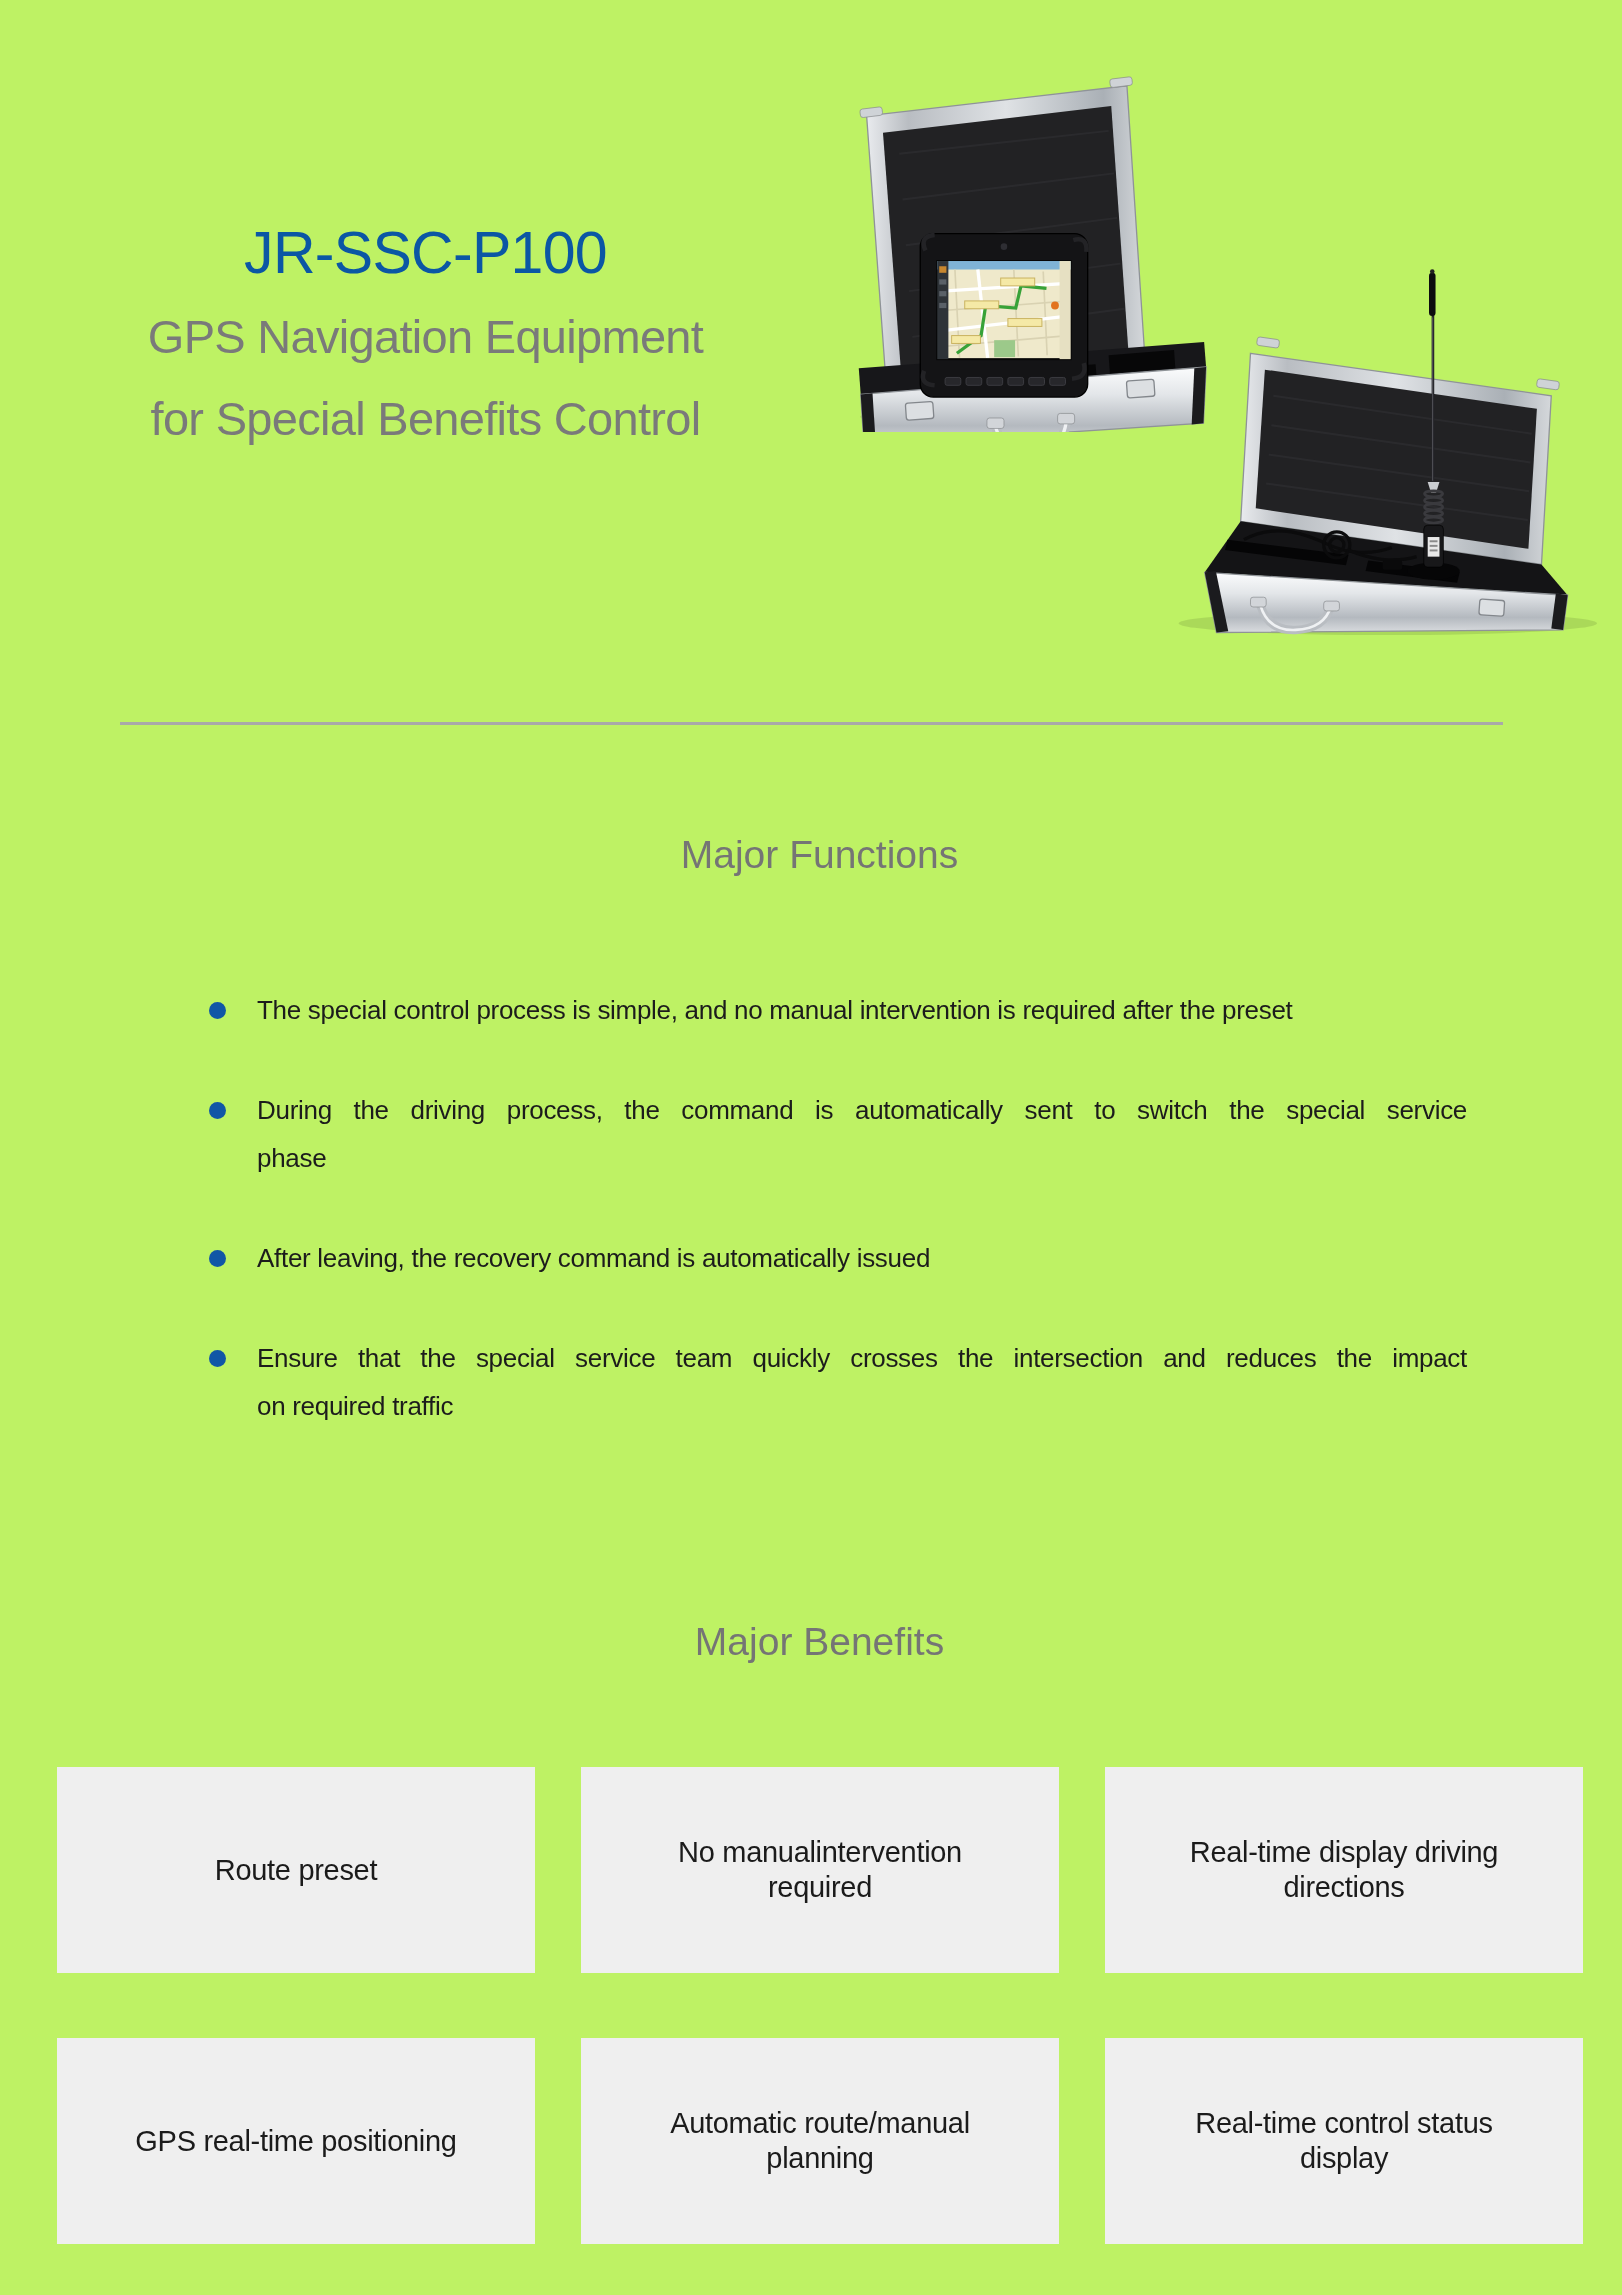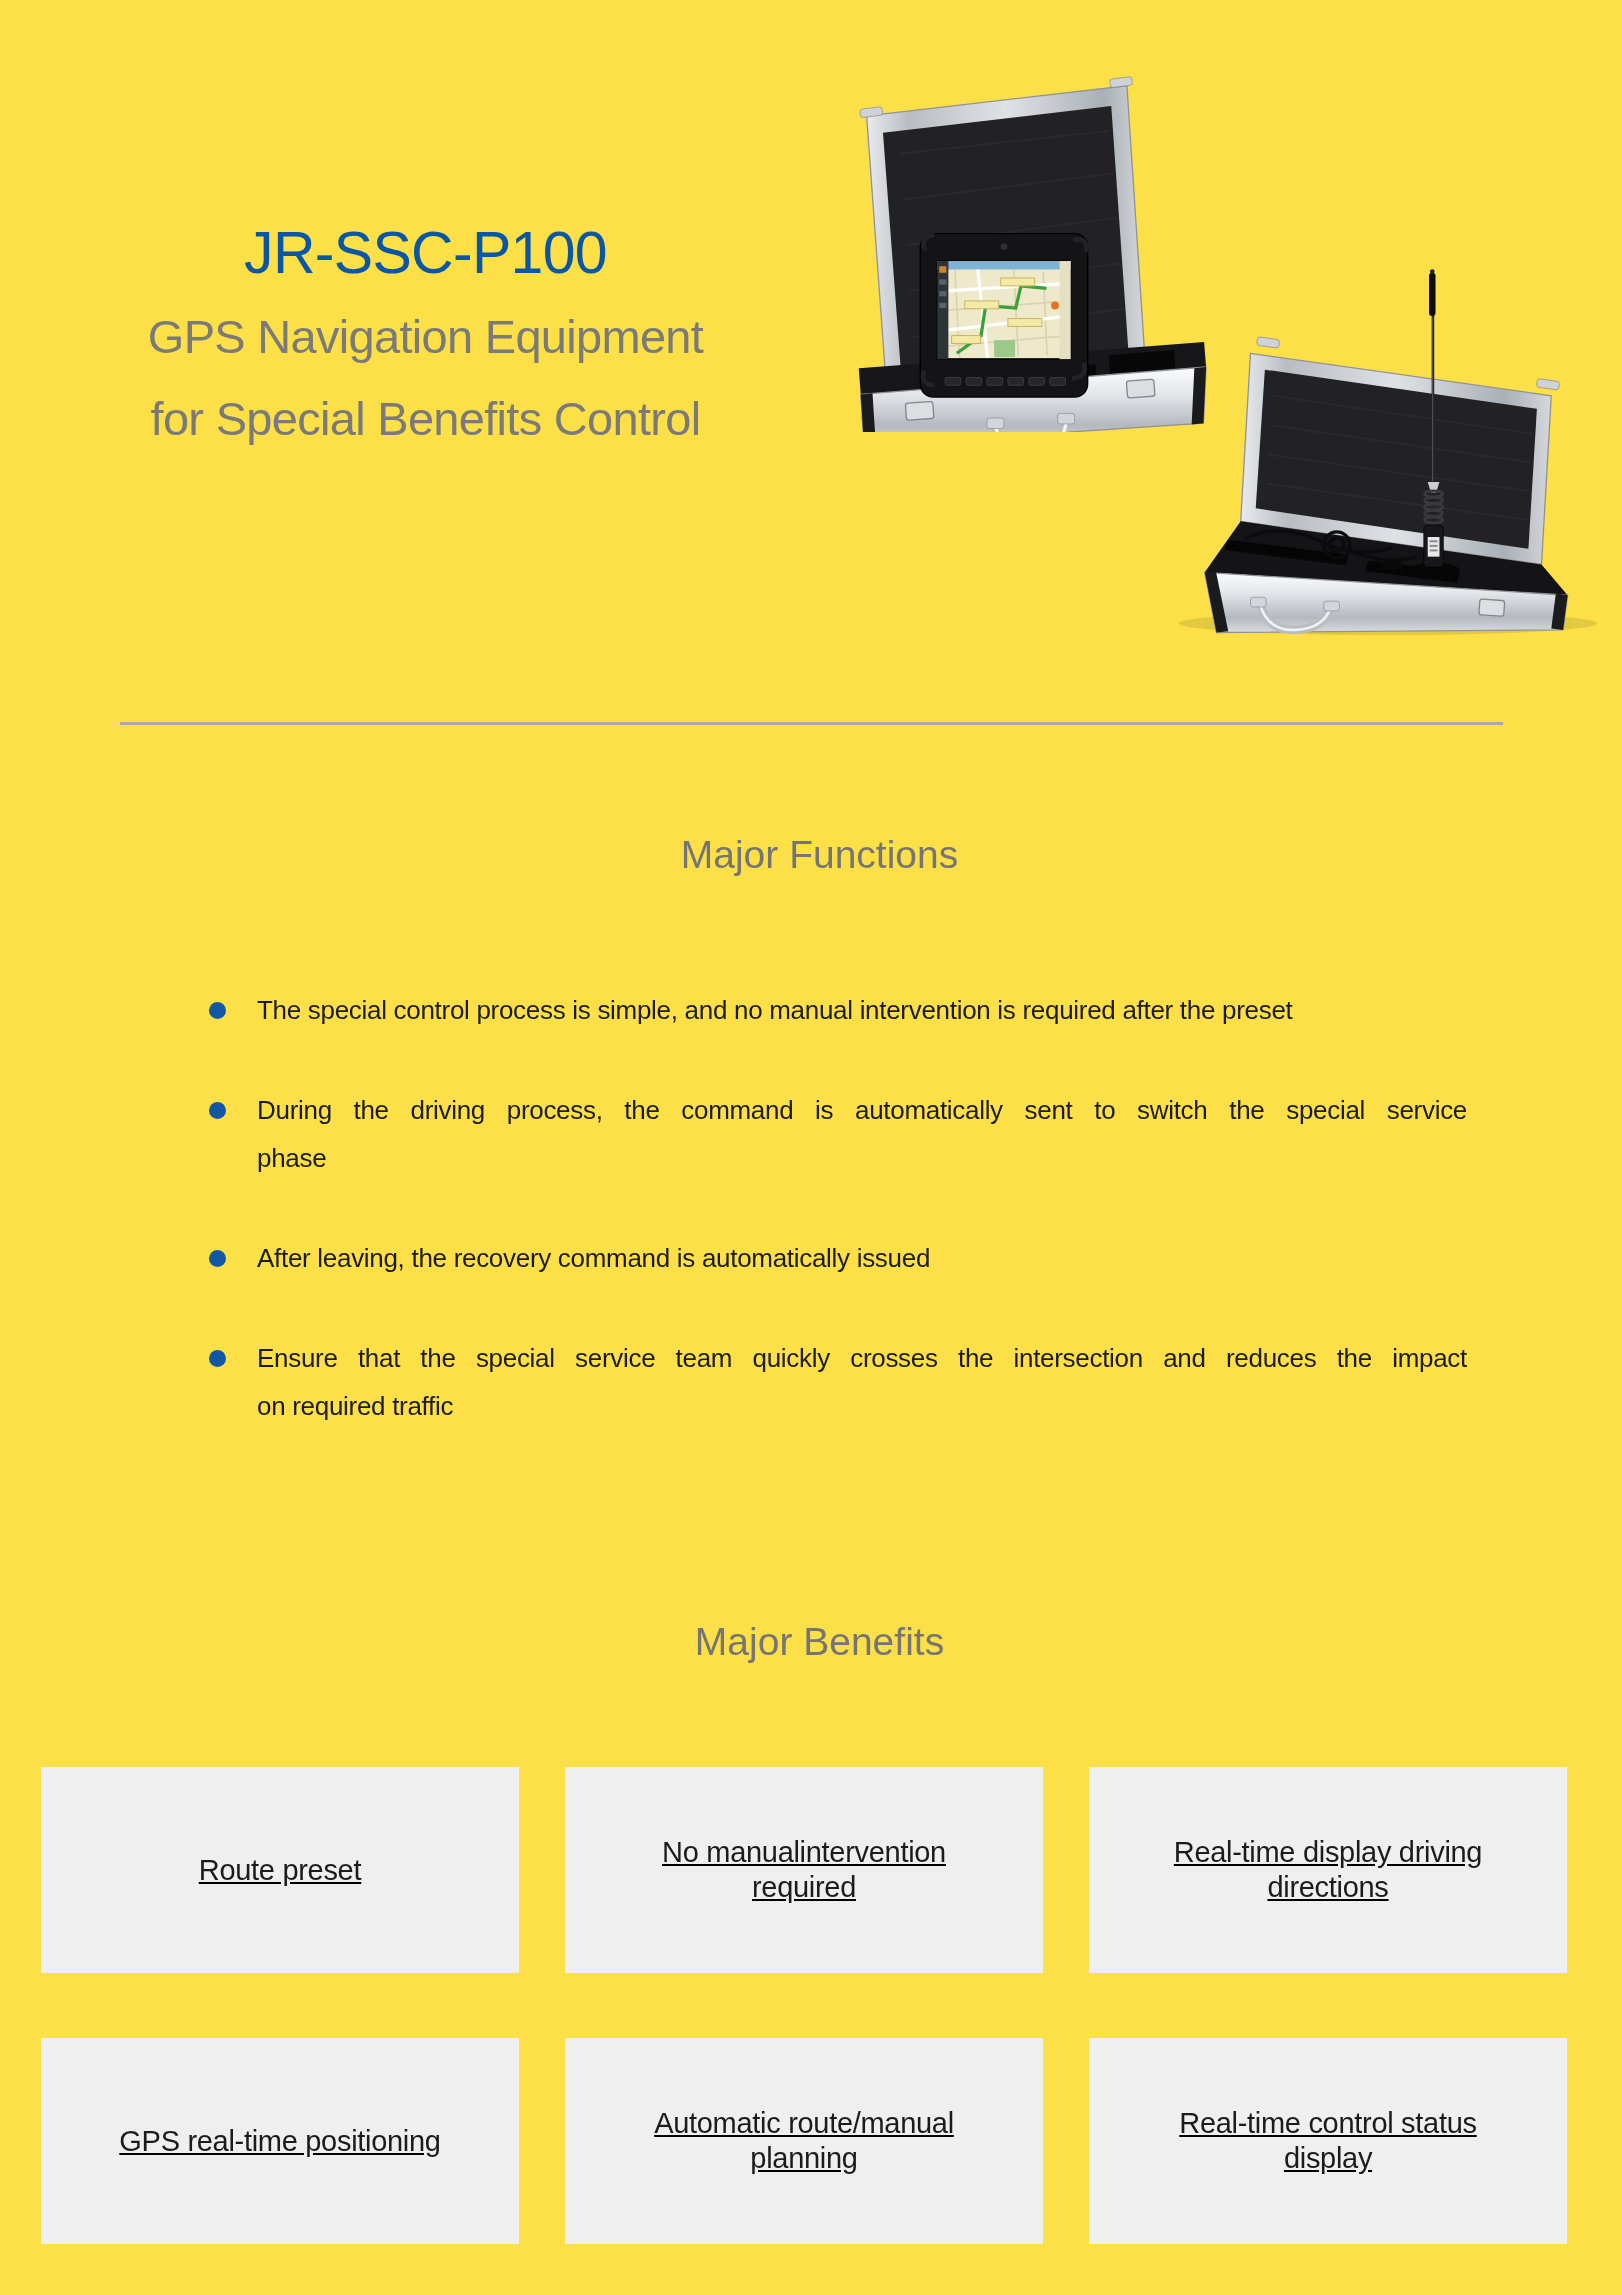--- a/index.html
+++ b/index.html
@@ -1,17 +1,17 @@
 <!DOCTYPE html>
 <html style="font-size:10.5px"><head>
 <meta charset="utf-8">
 <style>
   html,body { margin:0; padding:0; background:#ffffff; }
   .page {
-    position:relative; width:1623px; height:2295px; background:#fde047;
+    position:relative; width:1623px; height:2295px; background:#bef264;
     font-family:"Liberation Sans", sans-serif; overflow:hidden;
   }
   
   .hero-text { position:absolute; left:85px; top:222px; width:681px; text-align:center; }
   .hero-text h1 {
     margin:0; font-size:59px; font-weight:400; line-height:62px;
     color:#0B57A4; letter-spacing:-0.7px; white-space:nowrap;
   }
   .subtitle { margin-top:11.8px; font-size:47px; color:#7a7a7a; line-height:82px; letter-spacing:-0.7px; }
   .subtitle div { white-space:nowrap; }
@@ -30,22 +30,22 @@
   
   .bullets { position:absolute; left:197px; top:974px; width:1258px;
     list-style:none; margin:12px; padding:0; }
   .bullet { position:relative; padding-left:48px; margin-bottom:52px;
     font-size:26px; line-height:48px; color:#1c1c1c; letter-spacing:-0.3px; }
   .dot { position:absolute; left:0; top:15.7px; width:17px; height:17px;
     border-radius:50%; background:#1157A6; }
   .bullet-text div { text-align:left; }
   .bullet-text div:not(:last-child) { text-align:justify; text-align-last:justify; text-justify:inter-word; }
   
-  .benefits-grid { position:absolute; left:41px; top:1767px; width:1525px;
-    display:grid; grid-template-columns:repeat(3, 478px); column-gap:46px; row-gap:65px;text-decoration:underline; }
+  .benefits-grid { position:absolute; left:57px; top:1767px; width:1525px;
+    display:grid; grid-template-columns:repeat(3, 478px); column-gap:46px; row-gap:65px; }
   .benefit-card { height:206px; background:#efefef; display:flex;
     align-items:center; justify-content:center; text-align:center; }
   .card-text { font-size:29px; line-height:35px; color:#1b1b1b; letter-spacing:-0.3px; }
 </style>
 </head>
 <body>
 
 <div class="page">
 
   <div class="hero-text">

